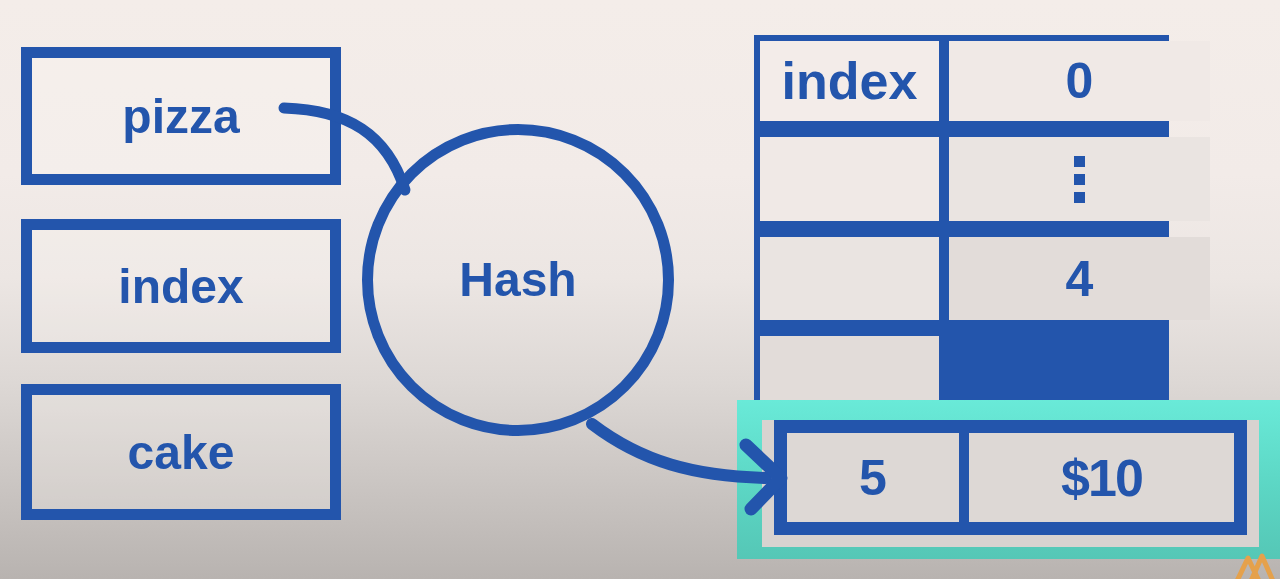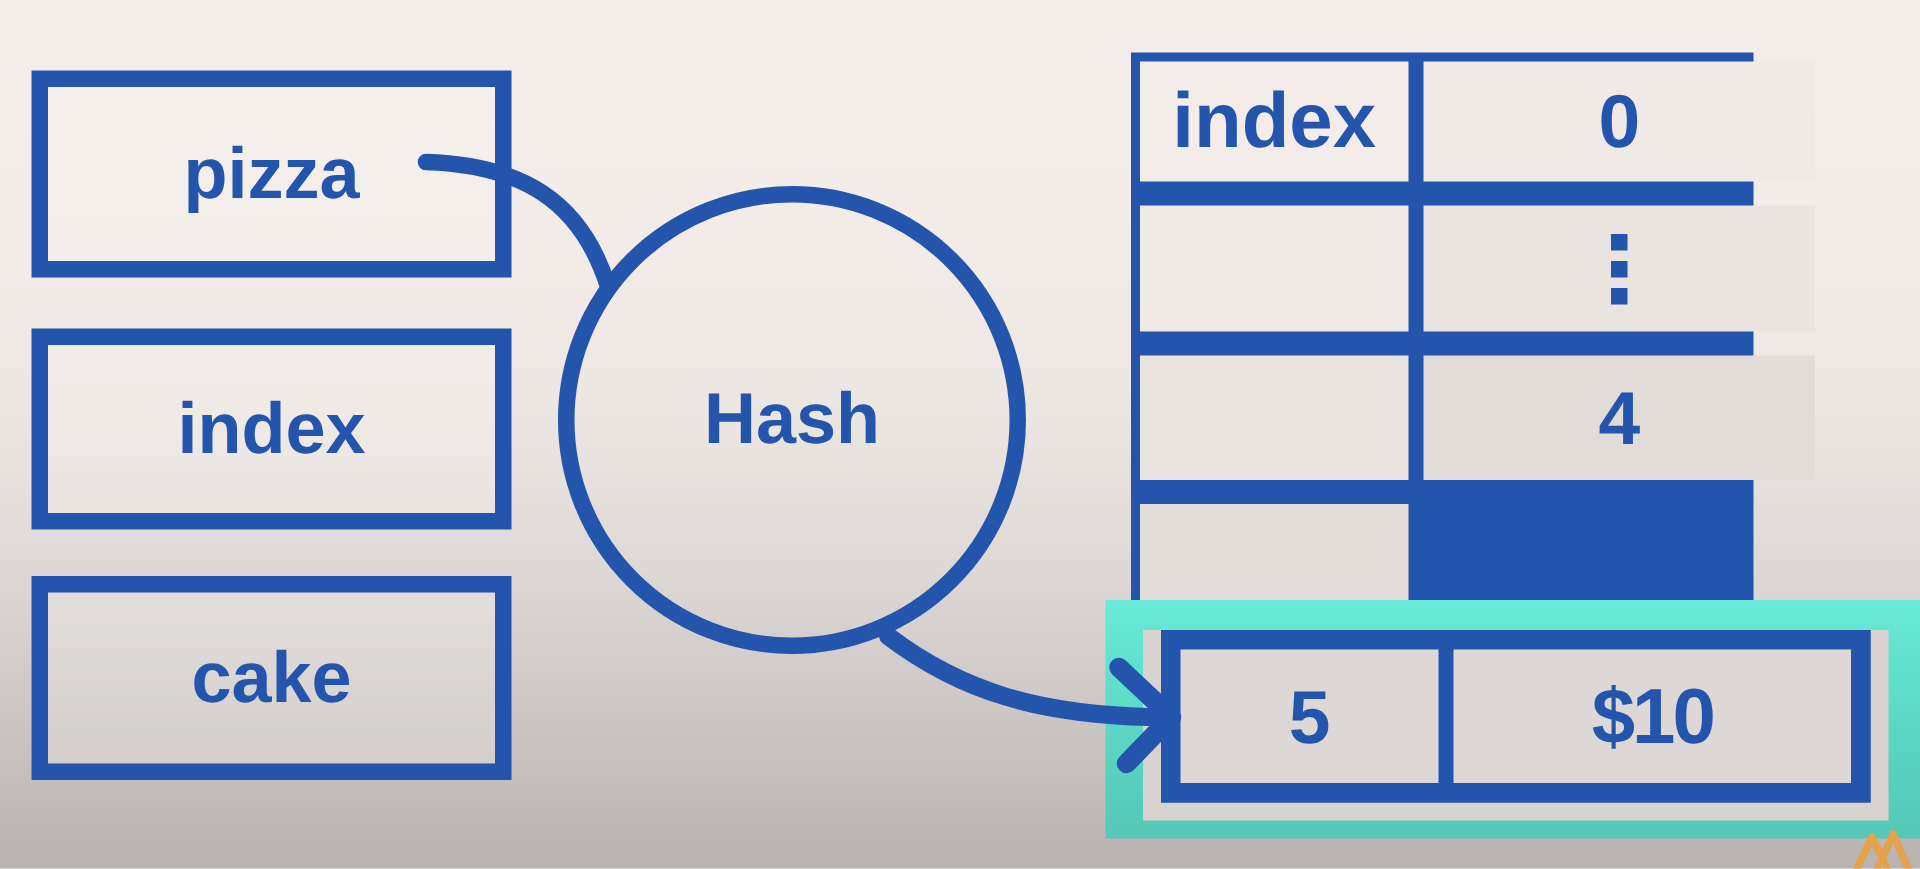--- a/index.html
+++ b/index.html
@@ -26,21 +26,21 @@
   }
   .box-pizza { top: 47px;  height: 138px; }
   .box-cake  { top: 219px; height: 134px; }
   .box-taco  { top: 384px; height: 136px; }
   .box-label {
     color: #2355ac; font-weight: 700; font-size: 48px; letter-spacing: 0px;
   }
   
   .hash-circle {
     position: absolute;
-    left: 372px; top: 124px;
+    left: 362px; top: 124px;
     width: 312px; height: 312px;
     border: 11px solid #2355ac;
     border-radius: 50%;
     display: flex; align-items: center; justify-content: center;
     text-align: right;
   }
   .hash-label {
     color: #2355ac; font-weight: 700; font-size: 48px; line-height: 1.08;
   }
   

